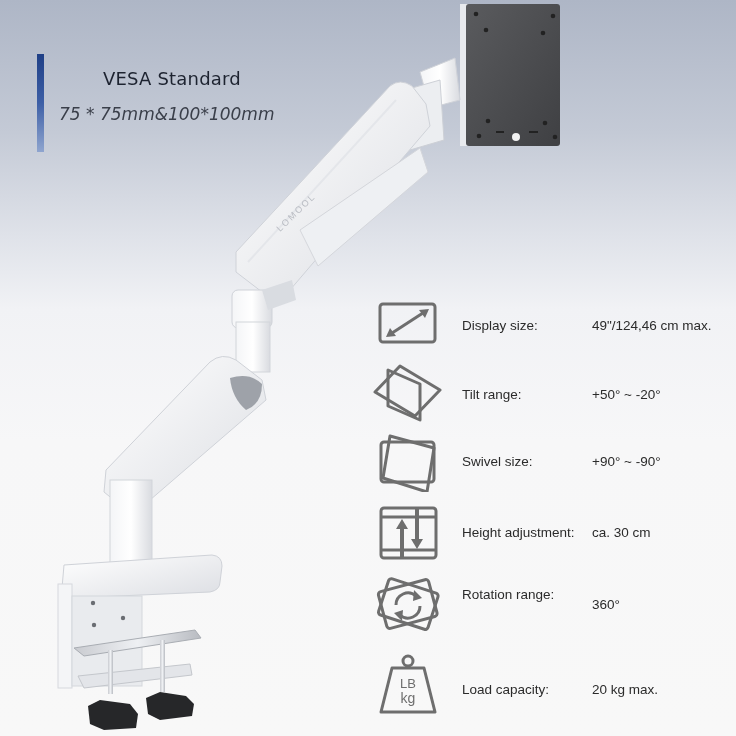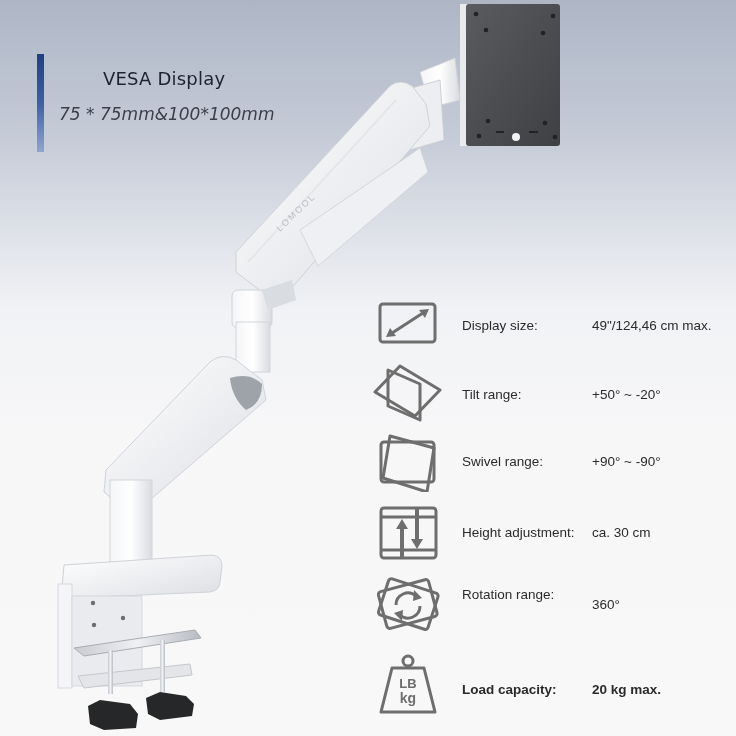--- a/index.html
+++ b/index.html
@@ -35,21 +35,21 @@
     }
     .spec .value {
       position: absolute; left: 222px; font-size: 13.5px; color: #2b2b2b;
     }
     .icon svg { width: 100%; height: 100%; }
   </style>
 </head>
 <body>
 
 <div class="vesa-bar"></div>
-<div class="vesa-title">VESA Display</div>
+<div class="vesa-title">VESA Standard</div>
 <div class="vesa-sub">75 * 75mm&amp;100*100mm</div>
 
 <svg class="product" viewBox="0 0 736 736" xmlns="http://www.w3.org/2000/svg">
   <defs>
     <linearGradient id="wht" x1="0" y1="0" x2="1" y2="1">
       <stop offset="0" stop-color="#ffffff"></stop>
       <stop offset="1" stop-color="#dcdee3"></stop>
     </linearGradient>
     <linearGradient id="wht2" x1="0" y1="0" x2="1" y2="0">
       <stop offset="0" stop-color="#f4f5f7"></stop>
@@ -143,21 +143,21 @@
   <span class="value" style="top:25px;">+50° ~ -20°</span>
 </div>
 
 <div class="spec" style="top:432px;">
   <div class="icon">
     <svg viewBox="0 0 70 60">
         <rect x="9" y="10" width="53" height="40" rx="3" fill="none" stroke="#6e6e6e" stroke-width="3"></rect>
       <polygon points="18,4 62,16 55,60 11,46" fill="none" stroke="#6e6e6e" stroke-width="3" stroke-linejoin="round"></polygon>
       </svg>
   </div>
-  <span class="label" style="top:22px;">Swivel range:</span>
+  <span class="label" style="top:22px;">Swivel size:</span>
   <span class="value" style="top:22px;">+90° ~ -90°</span>
 </div>
 
 <div class="spec" style="top:505px;">
   <div class="icon">
     <svg viewBox="0 0 70 60">
         <rect x="9" y="3" width="55" height="50" rx="3" fill="none" stroke="#6e6e6e" stroke-width="3"></rect>
       <line x1="9" y1="12" x2="64" y2="12" stroke="#6e6e6e" stroke-width="3"></line>
       <line x1="9" y1="45" x2="64" y2="45" stroke="#6e6e6e" stroke-width="3"></line>
       <line x1="30" y1="53" x2="30" y2="22" stroke="#6e6e6e" stroke-width="4"></line>
@@ -182,21 +182,21 @@
       <path d="M24 30 A12 12 0 0 1 44 21" fill="none" stroke="#6e6e6e" stroke-width="3"></path>
       <polygon points="42,15 50,23 41,26" fill="#6e6e6e"></polygon>
       <path d="M48 31 A12 12 0 0 1 28 40" fill="none" stroke="#6e6e6e" stroke-width="3"></path>
       <polygon points="30,46 22,38 31,35" fill="#6e6e6e"></polygon>
       </svg>
   </div>
   <span class="label" style="top:12px;">Rotation range:</span>
   <span class="value" style="top:22px;">360°</span>
 </div>
 
-<div class="spec" style="top:652px;height:66px;font-weight:bold;">
+<div class="spec" style="top:652px;height:66px;">
   <div class="icon" style="height:66px;">
     <svg viewBox="0 0 70 66">
         <circle cx="36" cy="9" r="5" fill="none" stroke="#6e6e6e" stroke-width="3"></circle>
       <path d="M20 16 L52 16 L63 60 L9 60 Z" fill="none" stroke="#6e6e6e" stroke-width="3" stroke-linejoin="round"></path>
       <text x="36" y="36" text-anchor="middle" font-family="Liberation Sans, sans-serif" font-size="13" fill="#6e6e6e">LB</text>
       <text x="36" y="51" text-anchor="middle" font-family="Liberation Sans, sans-serif" font-size="14" fill="#6e6e6e">kg</text>
       </svg>
   </div>
   <span class="label" style="top:30px;">Load capacity:</span>
   <span class="value" style="top:30px;">20 kg max.</span>

